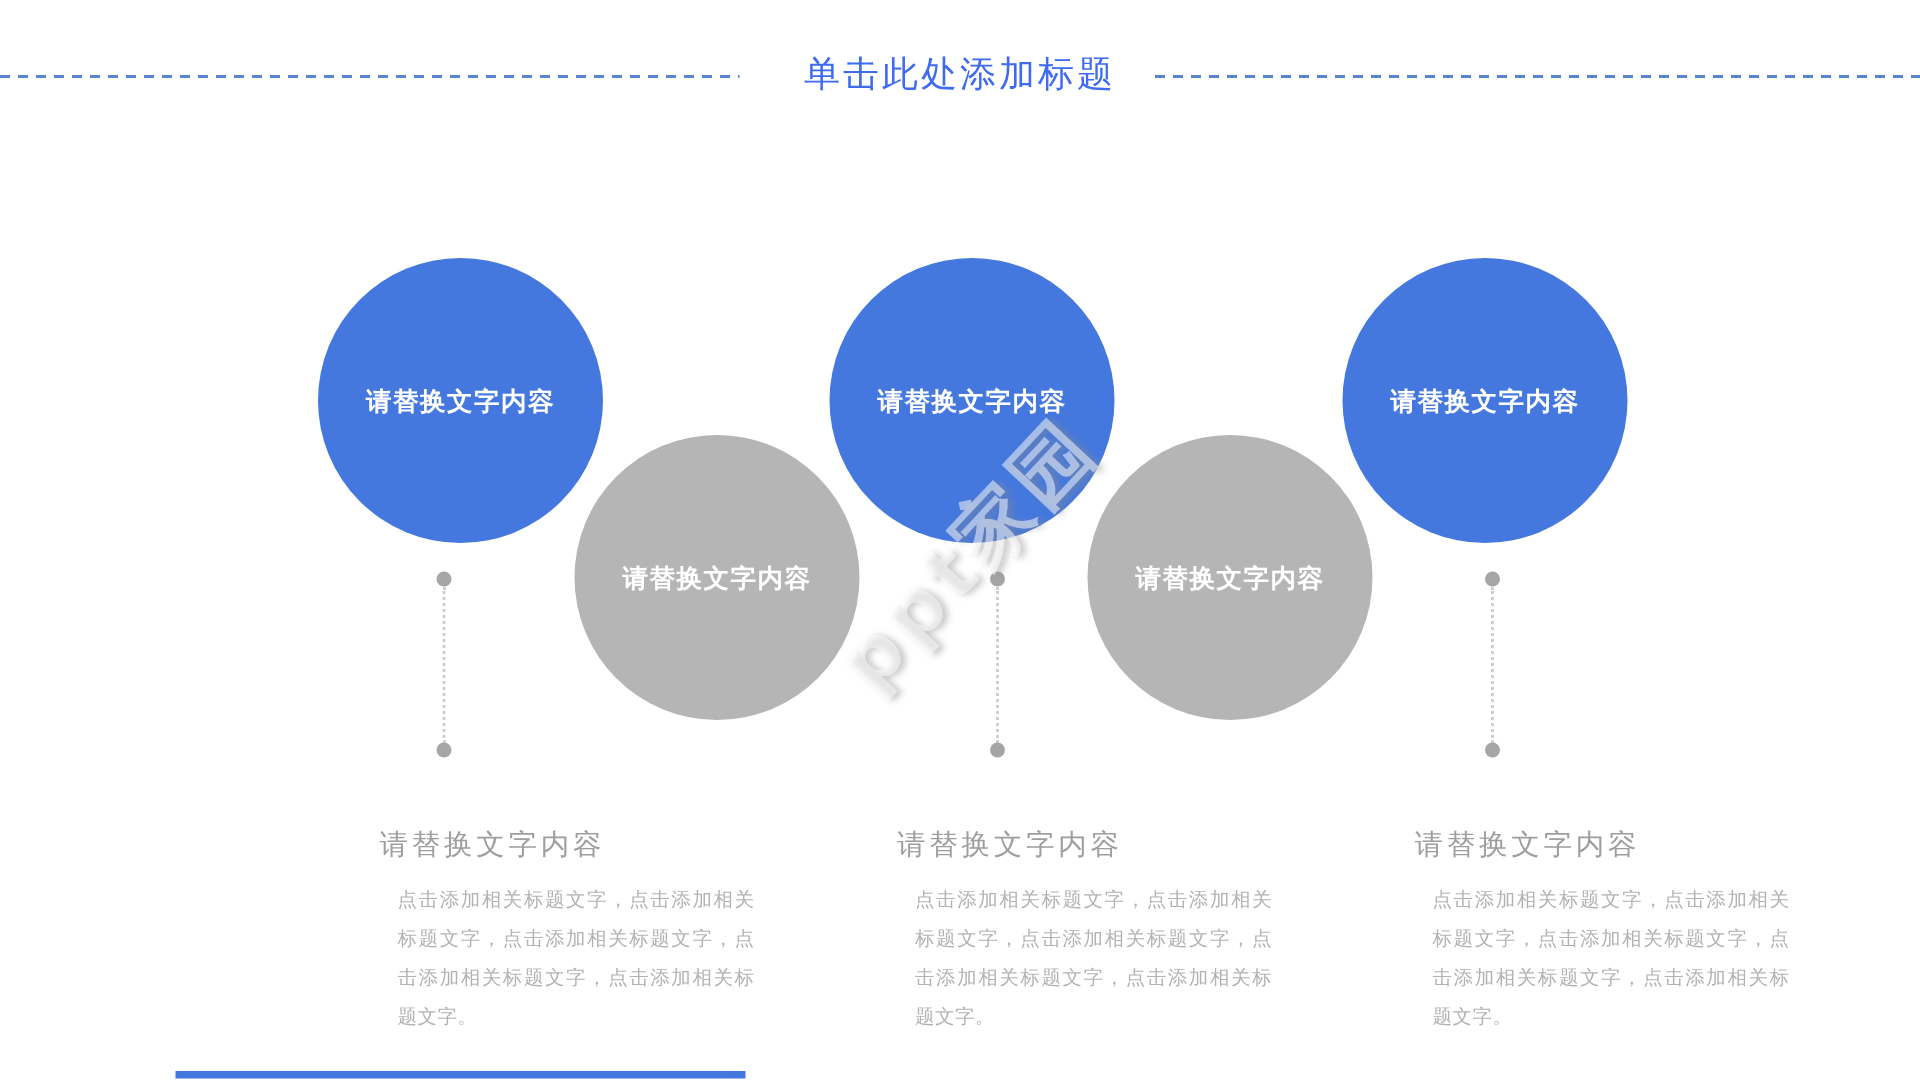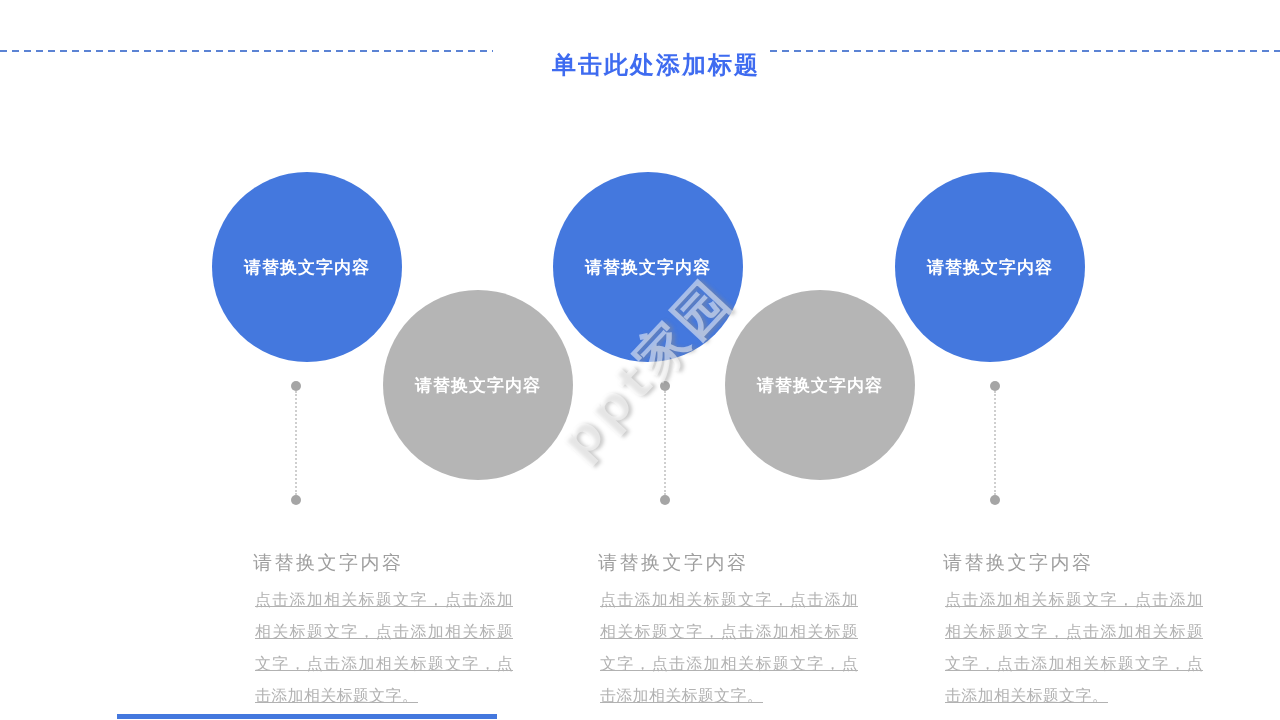--- a/index.html
+++ b/index.html
@@ -3,21 +3,21 @@
 <meta charset="utf-8">
 <style>
   html,body{margin:0;padding:0;background:#fff;}
   .slide{
     position:relative;width:1280px;height:720px;background:#ffffff;overflow:hidden;
     font-family:"DejaVu Sans","Liberation Sans",sans-serif;
   }
   
   .slide-title{
     position:absolute;top:33px;left:50%;transform:translateX(-50%);
-    margin:16px;font-size:24px;font-weight:bold;letter-spacing:2px;
+    margin:0;font-size:24px;font-weight:normal;letter-spacing:2px;
     color:#3e6bf0;white-space:nowrap;z-index:3;
   }
   .title-dash{
     position:absolute;top:50px;height:2px;z-index:2;
     background:repeating-linear-gradient(90deg,#5b83d4 0,#5b83d4 7px,transparent 7px,transparent 12px);
   }
   .dash-left{left:0;width:493px;}
   .dash-right{left:770px;width:510px;}
   
   .circle{
@@ -46,23 +46,22 @@
   
   .text-block{position:absolute;top:550px;width:262px;z-index:1;}
   .tb1{left:253px;}
   .tb2{left:598px;}
   .tb3{left:943px;}
   .tb-heading{
     margin:0 0 8px 0;font-size:19px;font-weight:normal;
     color:#9e9e9e;letter-spacing:2.5px;
   }
   .tb-body{
-    margin:2px;font-size:16px;line-height:2;color:#b2b2b2;letter-spacing:0.3px;
+    margin:12px;font-size:13px;line-height:2;color:#b2b2b2;letter-spacing:0.3px;
     text-align:justify;
-    text-decoration:underline;
   }
   
   .watermark{
     position:absolute;left:645px;top:370px;z-index:4;
     transform:translate(-50%,-50%) rotate(-47deg);
     font-size:52px;font-weight:bold;letter-spacing:4px;white-space:nowrap;
     color:rgba(255,255,255,0.5);
     text-shadow:2px 3px 4px rgba(140,140,140,0.45);
     pointer-events:none;
   }

